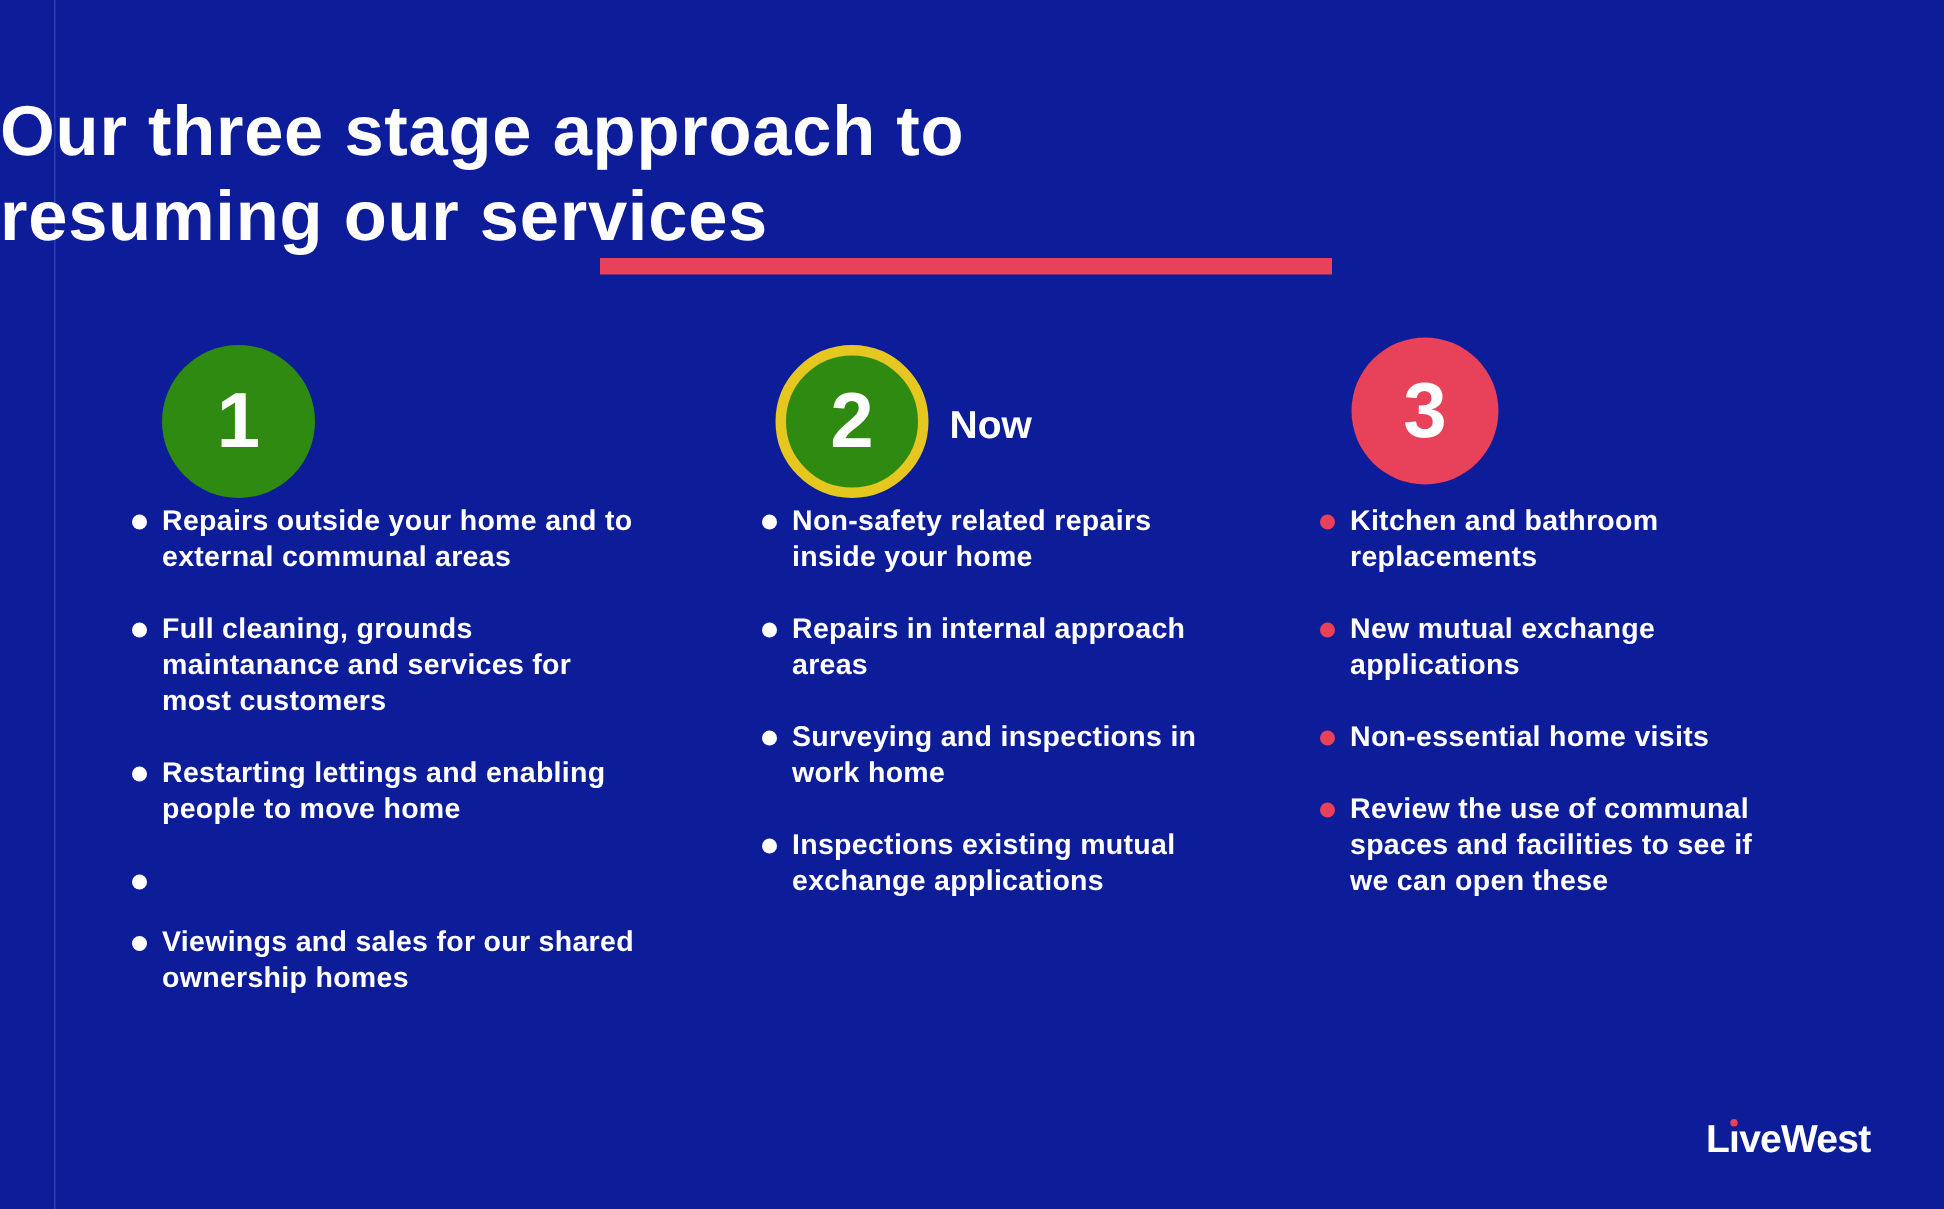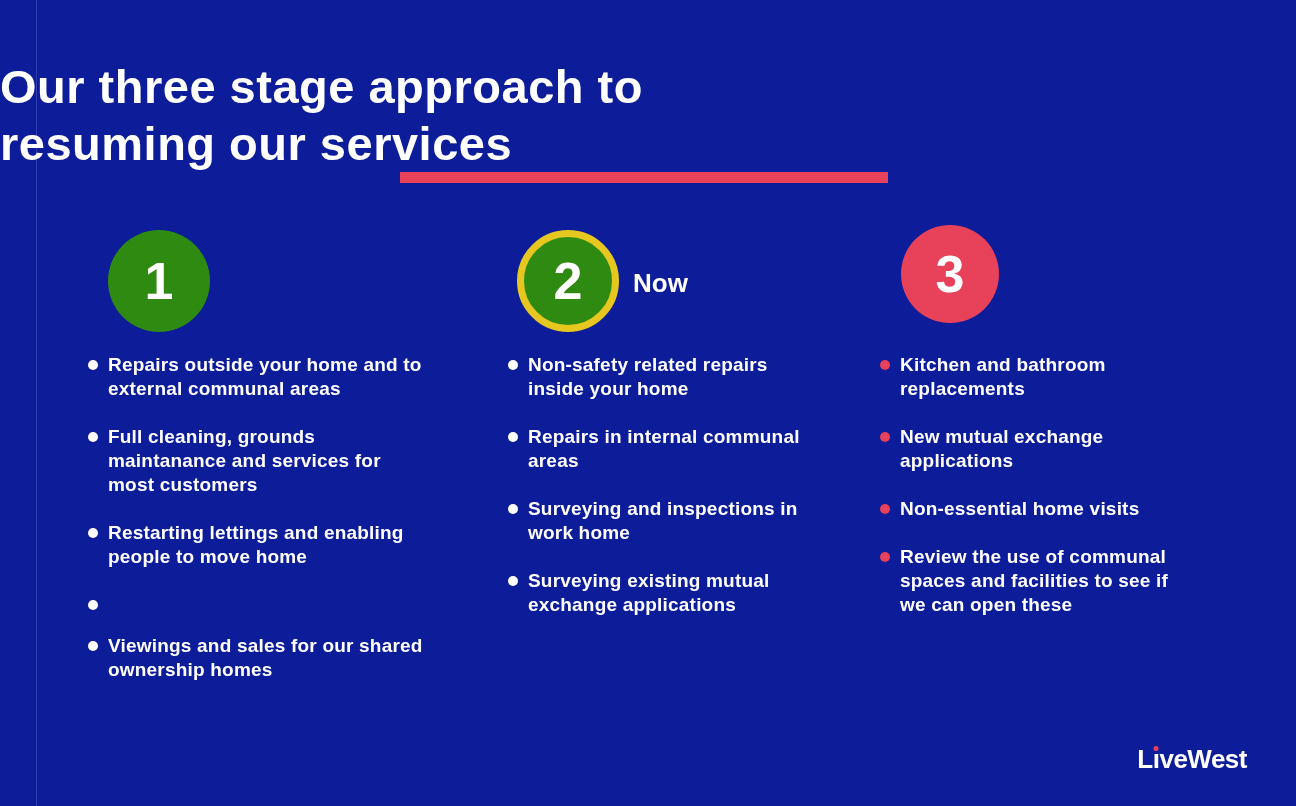--- a/index.html
+++ b/index.html
@@ -27,21 +27,21 @@
     display:flex; align-items:center; justify-content:center;
     font-weight:700; font-size:52px; color:#ffffff;
   }
   .stage1 .circle { left:20px; top:230px; width:102px; height:102px; }
   .stage2 .circle { left:9px;  top:230px; width:88px;  height:88px; border-style:solid; border-width:7px; }
   .stage3 .circle { left:21px; top:225px; width:98px;  height:98px; }
 
   .now-label { position:absolute; left:125px; top:268px; font-size:26px; font-weight:700; }
   .now-label:empty { display:none; }
 
-  ul.items { list-style:none; margin:0; padding:0; position:absolute; left:0; top:353px; right:0; }
+  ul.items { list-style:none; margin:0; padding:0; position:absolute; left:0; top:336px; right:0; }
   ul.items li { display:flex; align-items:flex-start; margin:0 0 24px 0; font-size:19px; line-height:24px; font-weight:700; }
   .dot { flex:0 0 10px; width:10px; height:10px; border-radius:50%; margin-top:7px; }
   .itxt { margin-left:10px; white-space:pre-line; letter-spacing:0.2px; }
 
   .logo { position:absolute; right:49px; bottom:31px; font-size:26px; font-weight:700; letter-spacing:-0.5px; }
   .logo-i { position:relative; display:inline-block; }
   .logo-dot { position:absolute; left:50%; transform:translateX(-50%); top:2px; width:5px; height:5px; border-radius:50%; }
 </style>
 </head>
 <body>
@@ -91,31 +91,31 @@
         </div>
         <div class="now-label">Now</div>
         <ul class="items">
           <li>
             <span class="dot" style="background: rgb(255, 255, 255);"></span>
             <span class="itxt">Non-safety related repairs
 inside your home</span>
           </li>
           <li>
             <span class="dot" style="background: rgb(255, 255, 255);"></span>
-            <span class="itxt">Repairs in internal communal
+            <span class="itxt">Repairs in internal approach
 areas</span>
           </li>
           <li>
             <span class="dot" style="background: rgb(255, 255, 255);"></span>
             <span class="itxt">Surveying and inspections in
 work home</span>
           </li>
           <li>
             <span class="dot" style="background: rgb(255, 255, 255);"></span>
-            <span class="itxt">Surveying existing mutual
+            <span class="itxt">Inspections existing mutual
 exchange applications</span>
           </li>
         </ul>
       </div>
       <div class="stage stage3">
         <div class="circle" style="background: rgb(232, 65, 90);">
           <span>3</span>
         </div>
         <ul class="items">
           <li>

